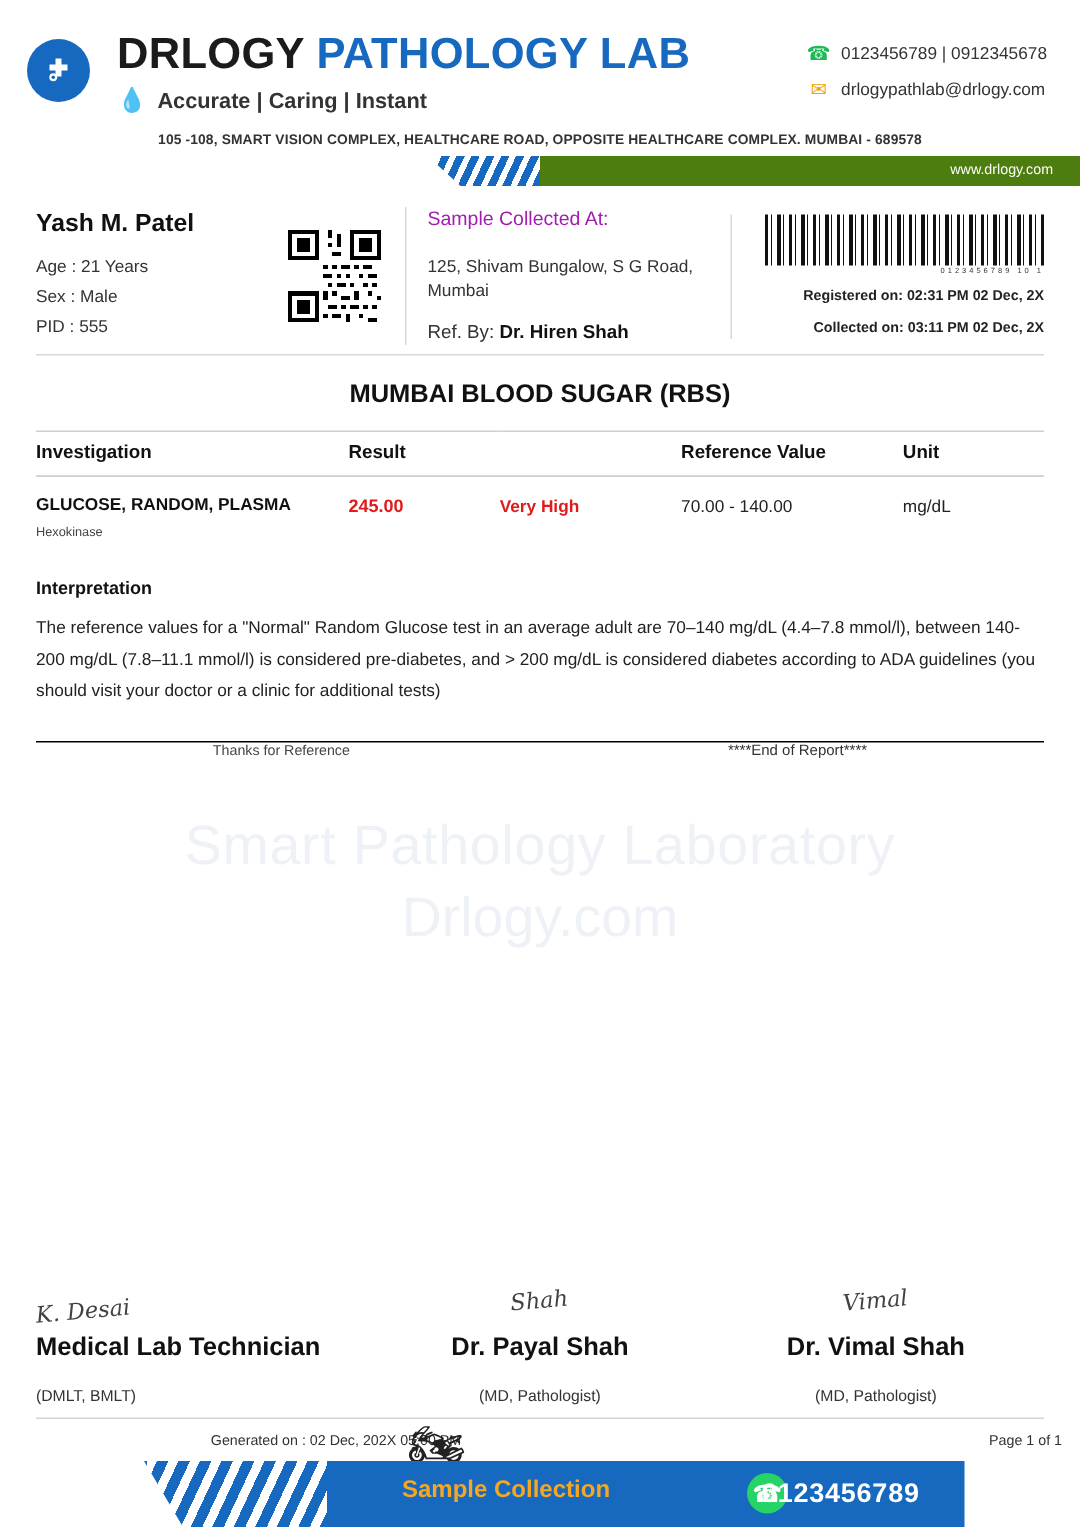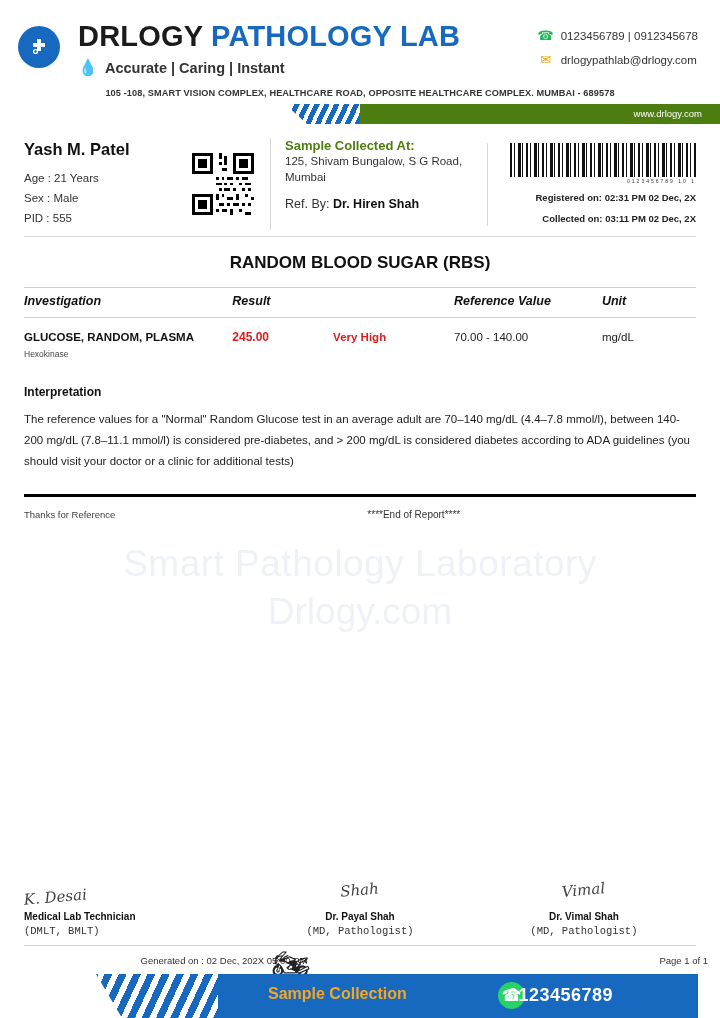--- a/index.html
+++ b/index.html
@@ -150,23 +150,23 @@
     image-rendering: pixelated;
   }
   .pt-mid {
     flex: 1;
     padding-left: 14px;
     border-left: 1px solid #d8d8d8;
     min-height: 92px;
   }
   .pt-mid .lbl {
     font-size: 13px;
-    font-weight: bold;
-    color: #4d7c0f;
-    margin-bottom: 0;
+    font-weight: normal;
+    color: #a21caf;
+    margin-bottom: 17px;
   }
   .pt-mid .addr {
     font-size: 11.5px;
     color: #333;
     line-height: 16px;
   }
   .pt-mid .ref {
     font-size: 12.5px;
     color: #333;
     margin-top: 12px;
@@ -218,21 +218,20 @@
     font-size: 12px;
   }
   table.results thead th {
     text-align: left;
     font-size: 12.5px;
     font-weight: bold;
     color: #111;
     padding: 6px 0 9px 0;
     border-top: 1px solid #cfcfcf;
     border-bottom: 1px solid #cfcfcf;
-    font-style: italic;
   }
   .col-inv { width: 31%; }
   .col-res { width: 15%; }
   .col-flag{ width: 18%; }
   .col-ref { width: 22%; }
   .col-unit{ width: 14%; }
   table.results tbody td {
     padding: 12px 0 4px 0;
     vertical-align: top;
     color: #222;
@@ -271,24 +270,25 @@
   }
   .interp p {
     margin: 0;
     font-size: 11.5px;
     line-height: 21px;
     color: #222;
   }
   .thanks-row {
     display: flex;
     margin-top: 22px;
-    padding-top: 12px;
-    border-top: 3px solid #000000;
+    padding-top: 0;
+    border-top: 1px solid #000000;
     font-size: 9.5px;
     color: #444;
+    justify-content: center;
   }
   .thanks-row .end {
     margin-left: 252px;
     font-size: 10px;
     color: #333;
   }
   
   .watermark {
     position: absolute;
     left: 0;
@@ -334,45 +334,44 @@
   .sig-img {
     height: 30px;
     font-family: "DejaVu Serif", serif;
     font-style: italic;
     font-size: 15px;
     color: #222;
     transform: rotate(-5deg);
     opacity: .85;
   }
   .sign-name {
-    font-size: 10px;
+    font-size: 17px;
     font-weight: bold;
     color: #111;
   }
   .sign-qual {
     font-size: 10.5px;
     color: #333;
-    margin-top: 3px;
-    font-family: Liberation Mono, monospace;
+    margin-top: 17px;
   }
   .gen-row {
     position: absolute;
     left: 24px; right: 12px;
     bottom: 52px;
     display: flex;
     justify-content: space-between;
     font-size: 9.5px;
     color: #333;
   }
   .gen-row .left-pad { width: 400px; text-align: center; }
   
   .footer {
     position: absolute;
     left: 0; bottom: 0;
-    width: 698px; height: 44px;
+    width: 643px; height: 44px;
     background: #1769c0;
     overflow: hidden;
   }
   .footer .wedge-white {
     position: absolute;
     left: 0; top: 0;
     width: 96px; height: 44px;
     background: #fff;
   }
   .footer .wedge-tri {
@@ -554,21 +553,21 @@
       </div>
 
       <div class="pt-right">
         <div class="barcode"></div>
         <div class="barcode-num">0123456789 10 1</div>
         <div class="stamp-row">Registered on: 02:31 PM 02 Dec, 2X</div>
         <div class="stamp-row">Collected on: 03:11 PM 02 Dec, 2X</div>
       </div>
     </div>
 
-    <div class="test-title">RANDOM BLOOD SUGAR (RBS)</div>
+    <div class="test-title">MUMBAI BLOOD SUGAR (RBS)</div>
 
     <table class="results">
       <thead>
         <tr>
           <th class="col-inv">Investigation</th>
           <th class="col-res">Result</th>
           <th class="col-flag"></th>
           <th class="col-ref">Reference Value</th>
           <th class="col-unit">Unit</th>
         </tr>

